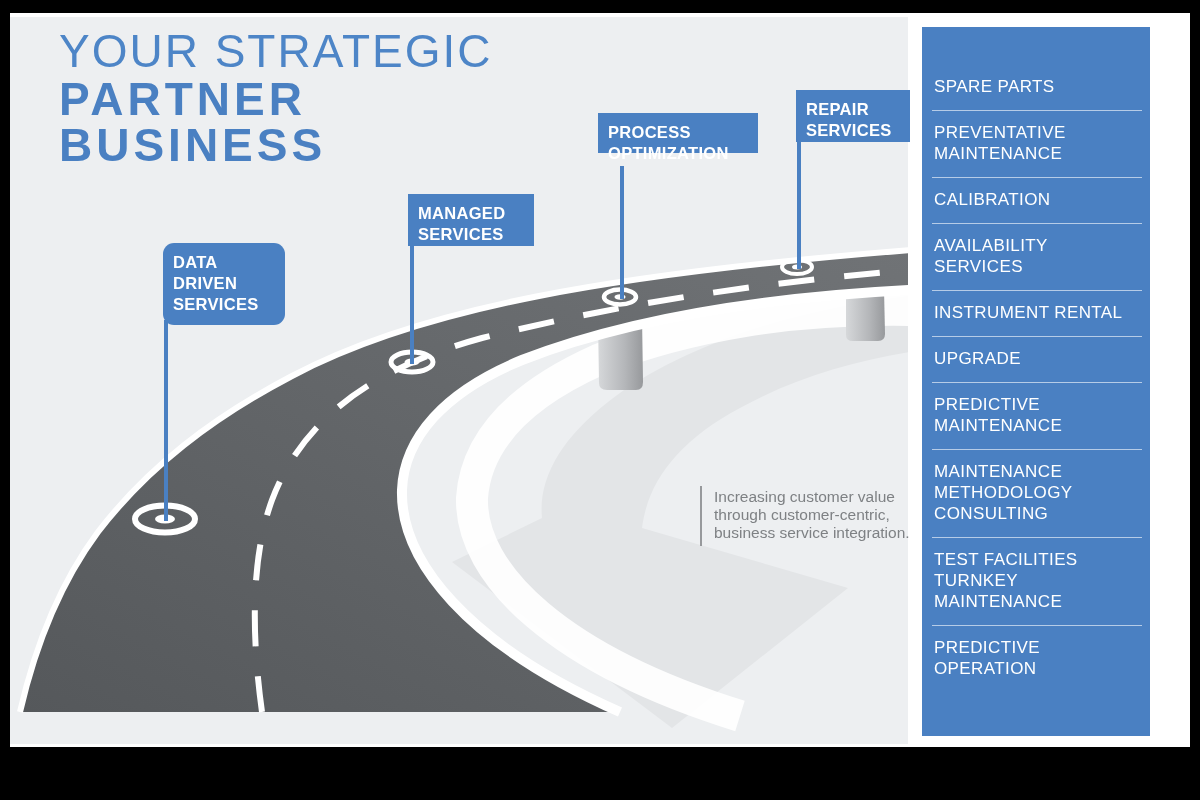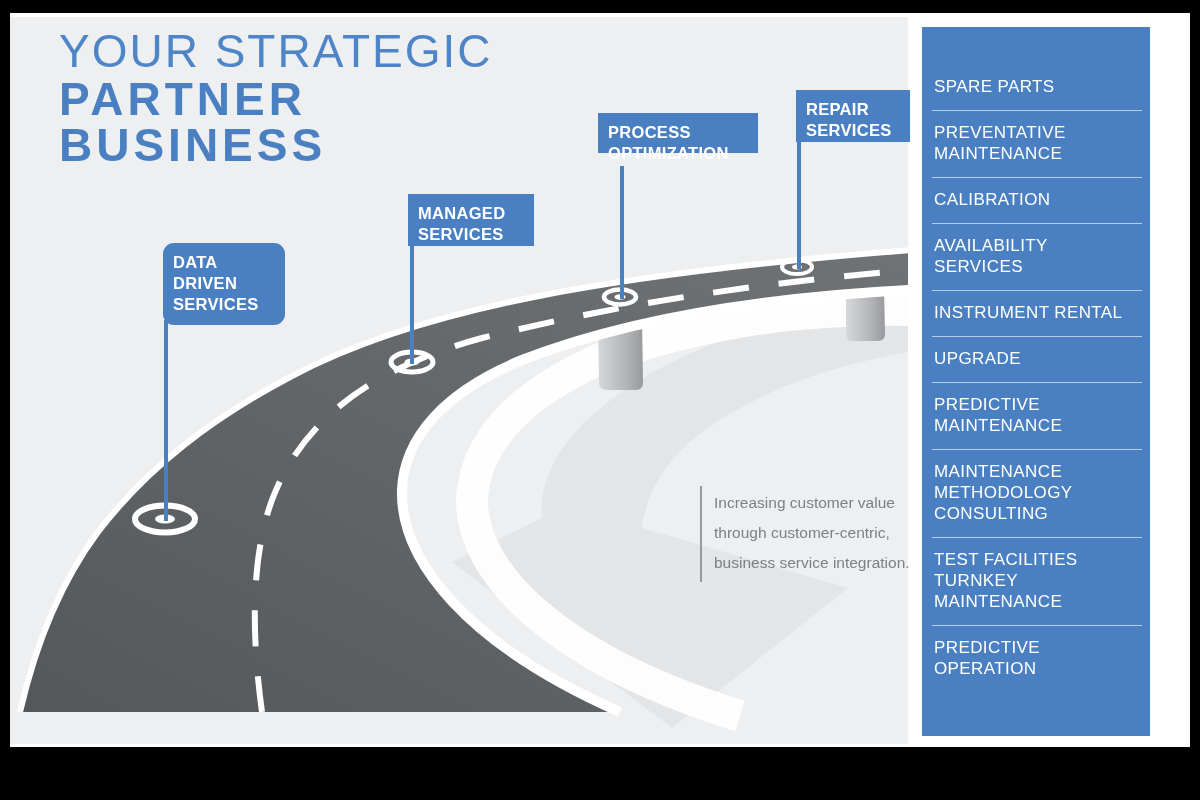--- a/index.html
+++ b/index.html
@@ -24,21 +24,21 @@
   .lead-product{left:797px;top:136px;height:133px;}
   
   .ms-box{background:#4a80c2;color:#fff;font-weight:700;font-size:16.5px;line-height:21px;
           letter-spacing:.3px;padding:9px 10px;box-sizing:border-box;white-space:pre-line;z-index:3;}
   .ms-data{left:163px;top:243px;width:122px;height:82px;border-radius:11px;}
   .ms-managed{left:408px;top:170px;width:126px;height:52px;margin-top:24px;}
   .ms-process{left:598px;top:113px;width:160px;height:40px;}
   .ms-product{left:796px;top:90px;width:114px;height:52px;}
   
   .annotation{left:700px;top:486px;z-index:4;border-left:2px solid #97999c;padding:2px 0 4px 12px;
-              color:#7e8184;font-size:15.5px;line-height:30px;white-space:pre-line;}
+              color:#7e8184;font-size:15.5px;line-height:18px;white-space:pre-line;}
   
   .panel{left:922px;top:27px;width:228px;height:709px;background:#4a80c2;z-index:5;
          box-sizing:border-box;padding:38px 8px 0 10px;color:#fff;}
   .panel-item{font-size:17px;line-height:21px;letter-spacing:.4px;padding:11px 2px 13px 2px;
               border-bottom:1px solid rgba(255,255,255,.6);white-space:pre-line;}
   .panel-item:last-child{border-bottom:none;}
 </style>
 </head>
 <body>
 

